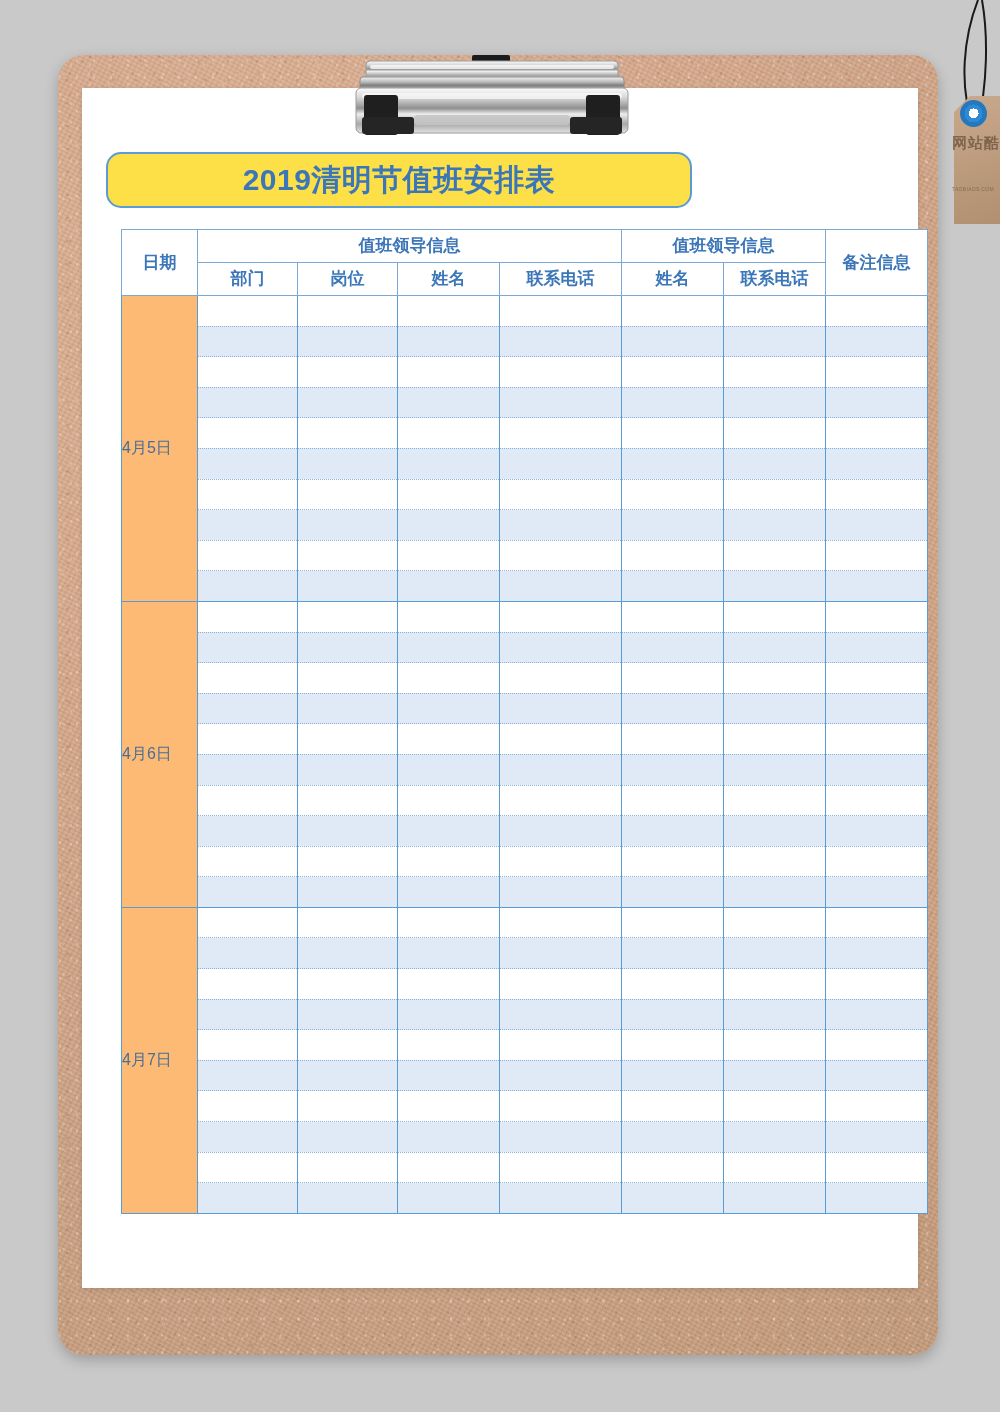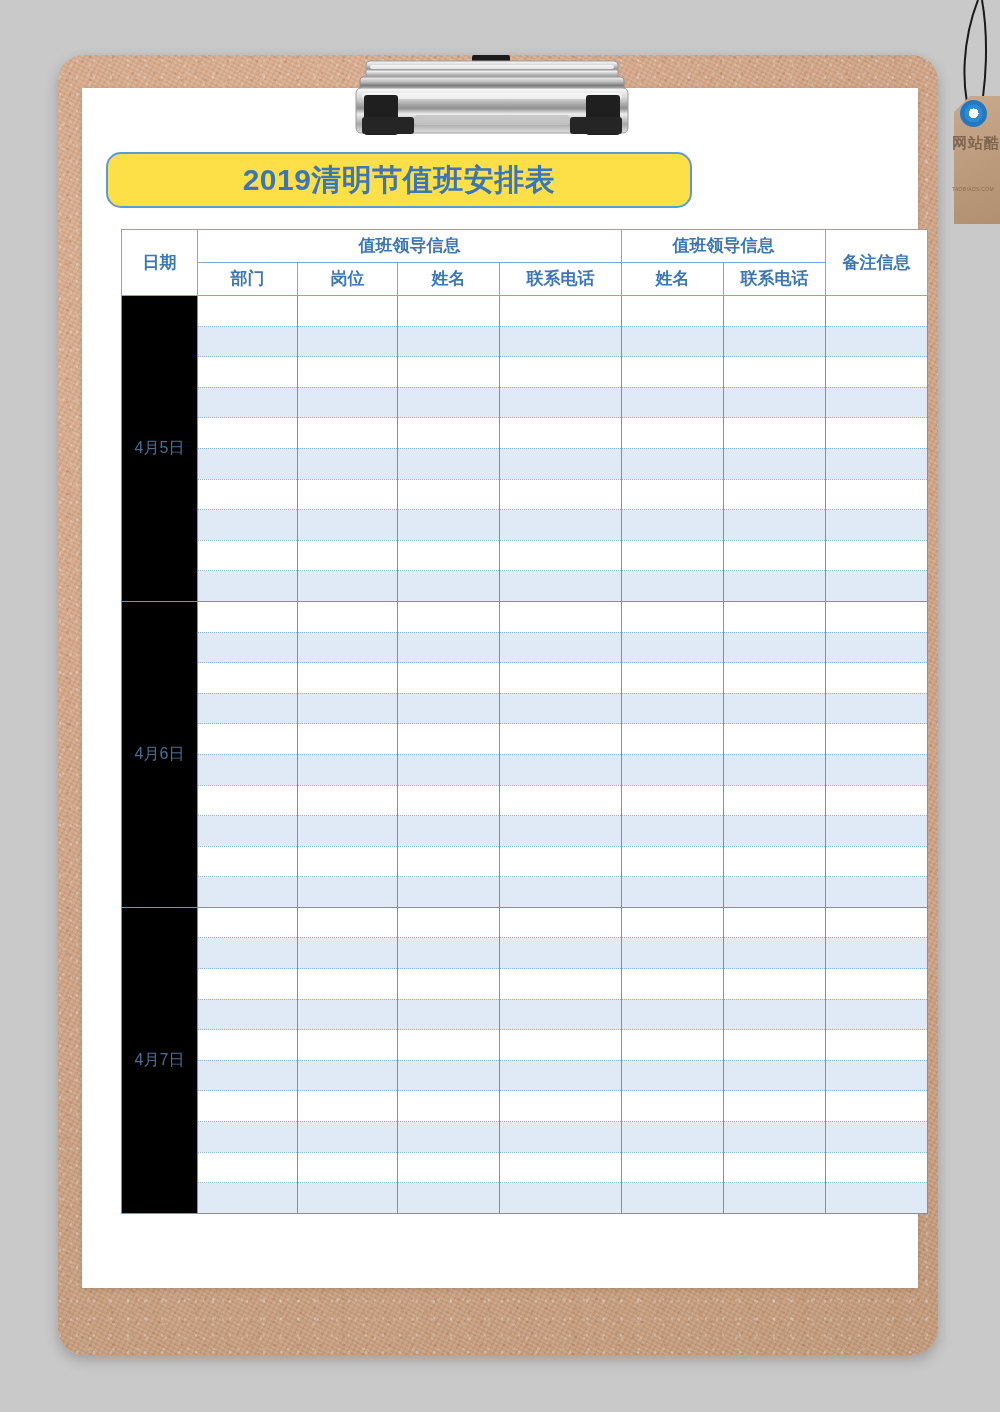--- a/index.html
+++ b/index.html
@@ -125,23 +125,23 @@
     border: 1.4px solid #7aa9d6;
     height: 32px;
     line-height: 32px;
     white-space: nowrap;
   }
   .hdr-tall { height: 64px; line-height: 64px; }
 
   .date-cell {
     color: #4a6f96;
     font-size: 16px;
-    text-align: center;
+    text-align: left;
     vertical-align: middle;
-    background: #000000;
+    background: #fdba74;
     border-left: 1.9px solid #5b9bd5;
     border-right: 1.9px solid #5b9bd5;
     border-top: 1.9px solid #5b9bd5;
     border-bottom: 1.9px solid #5b9bd5;
     white-space: nowrap;
   }
 
   .data-cell {
     height: 30.6px;
     border-top: 1.3px dotted #89b4dd;

